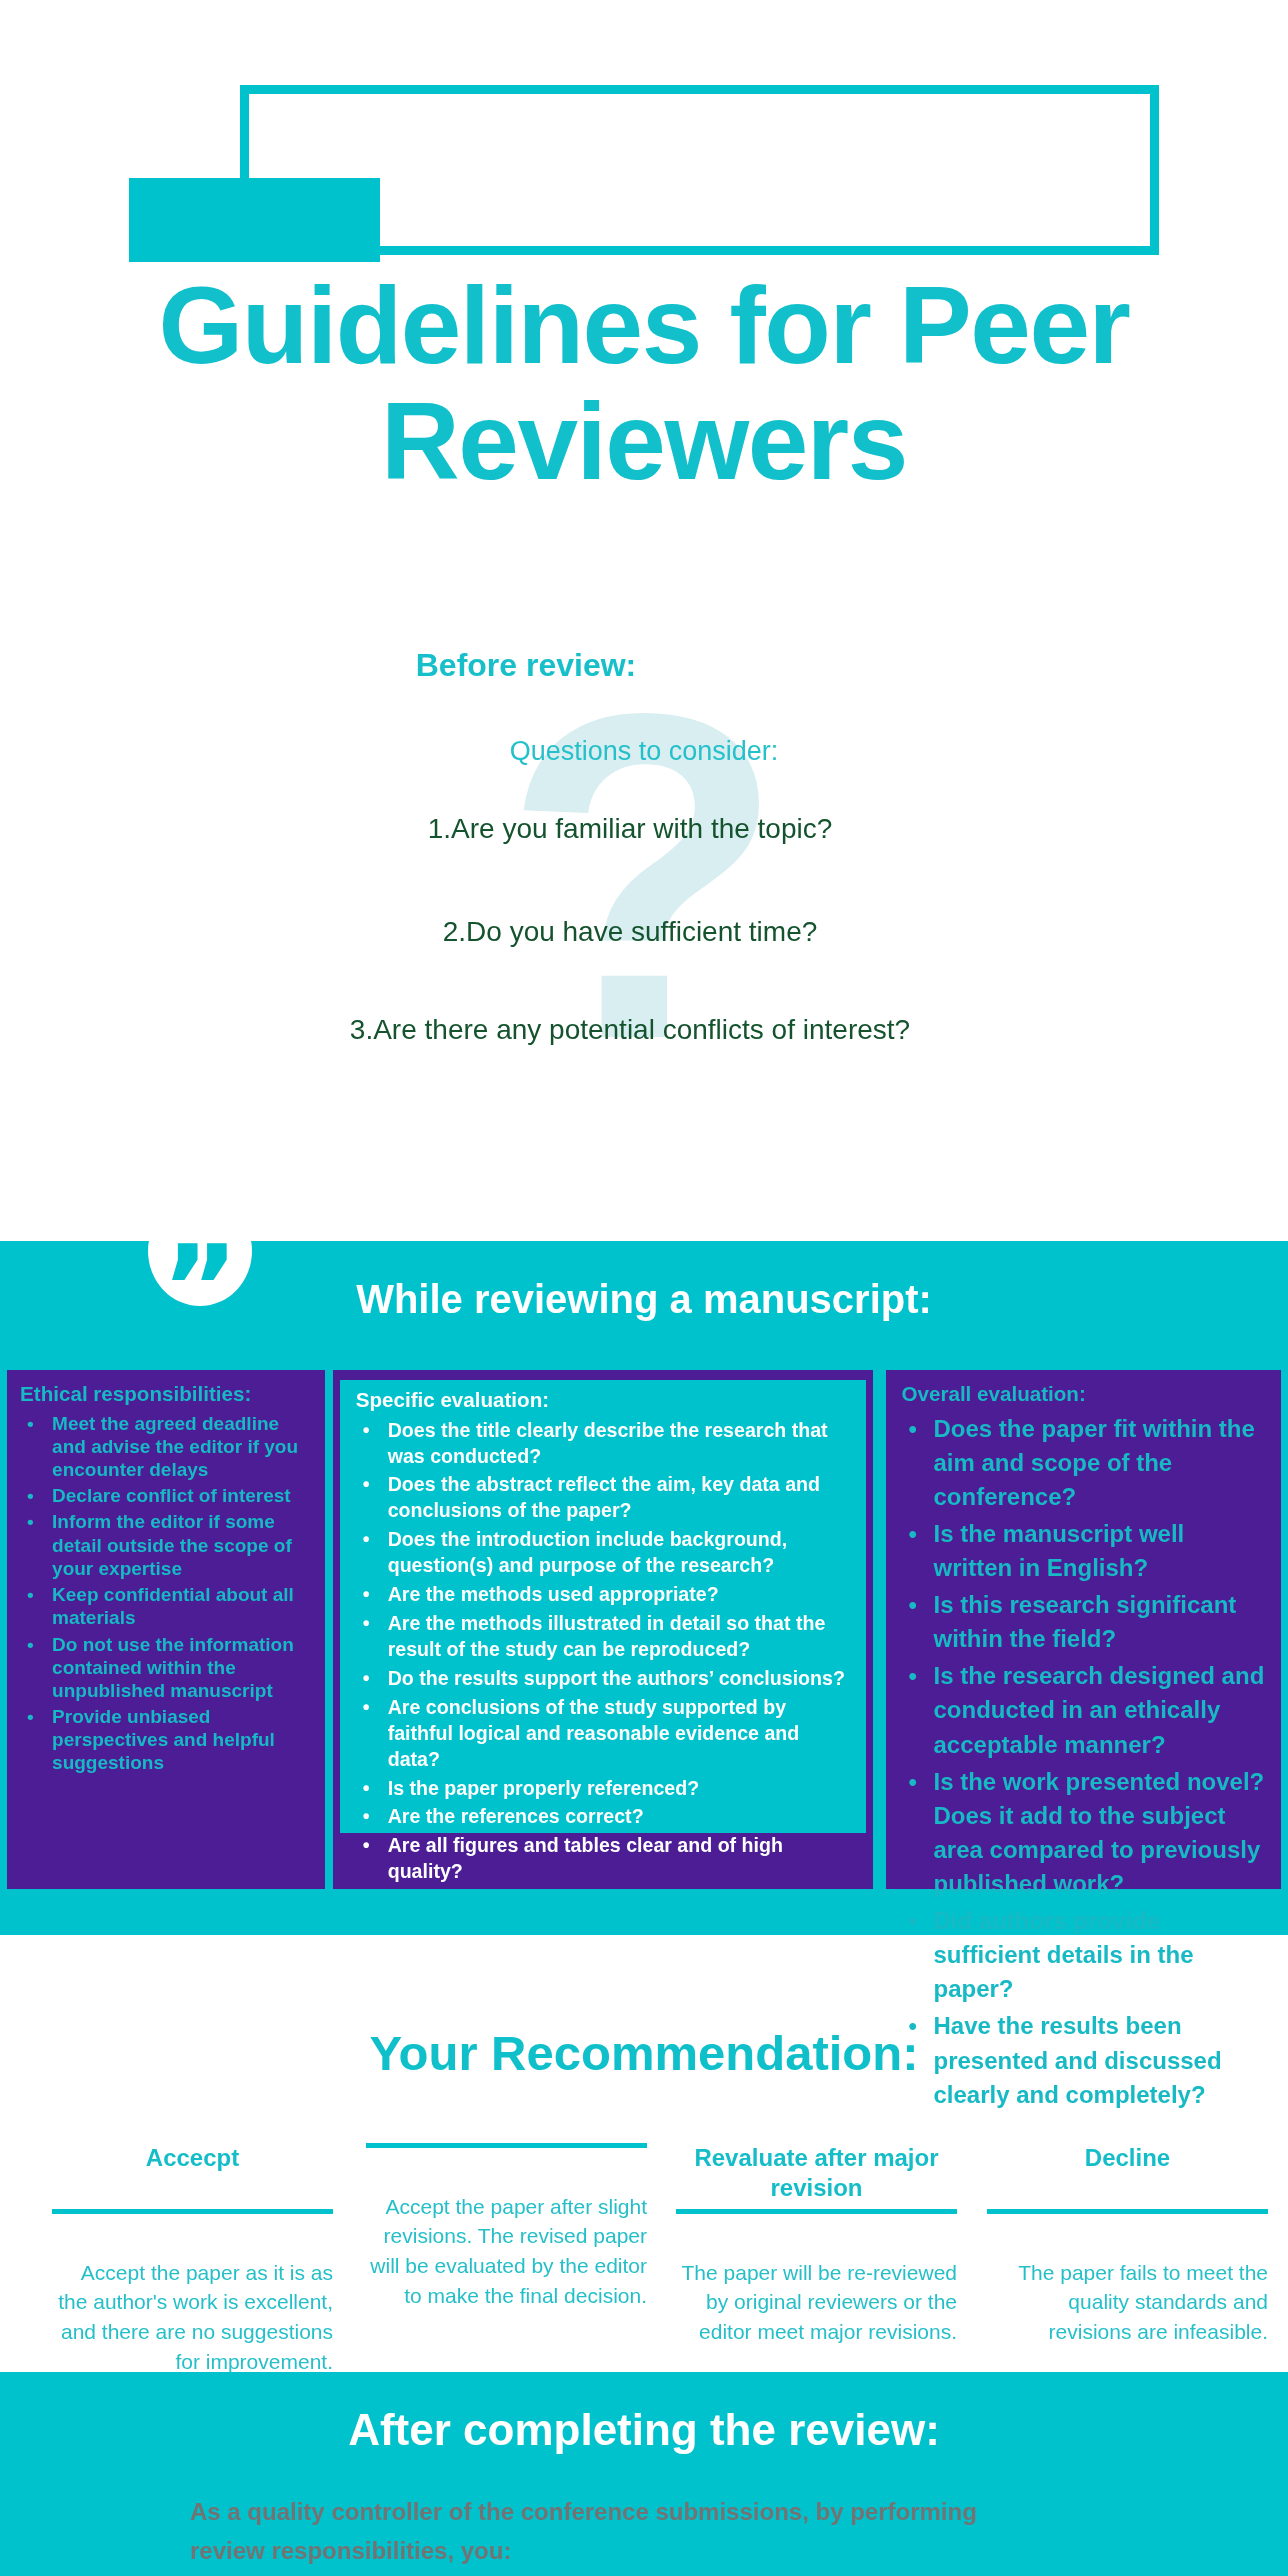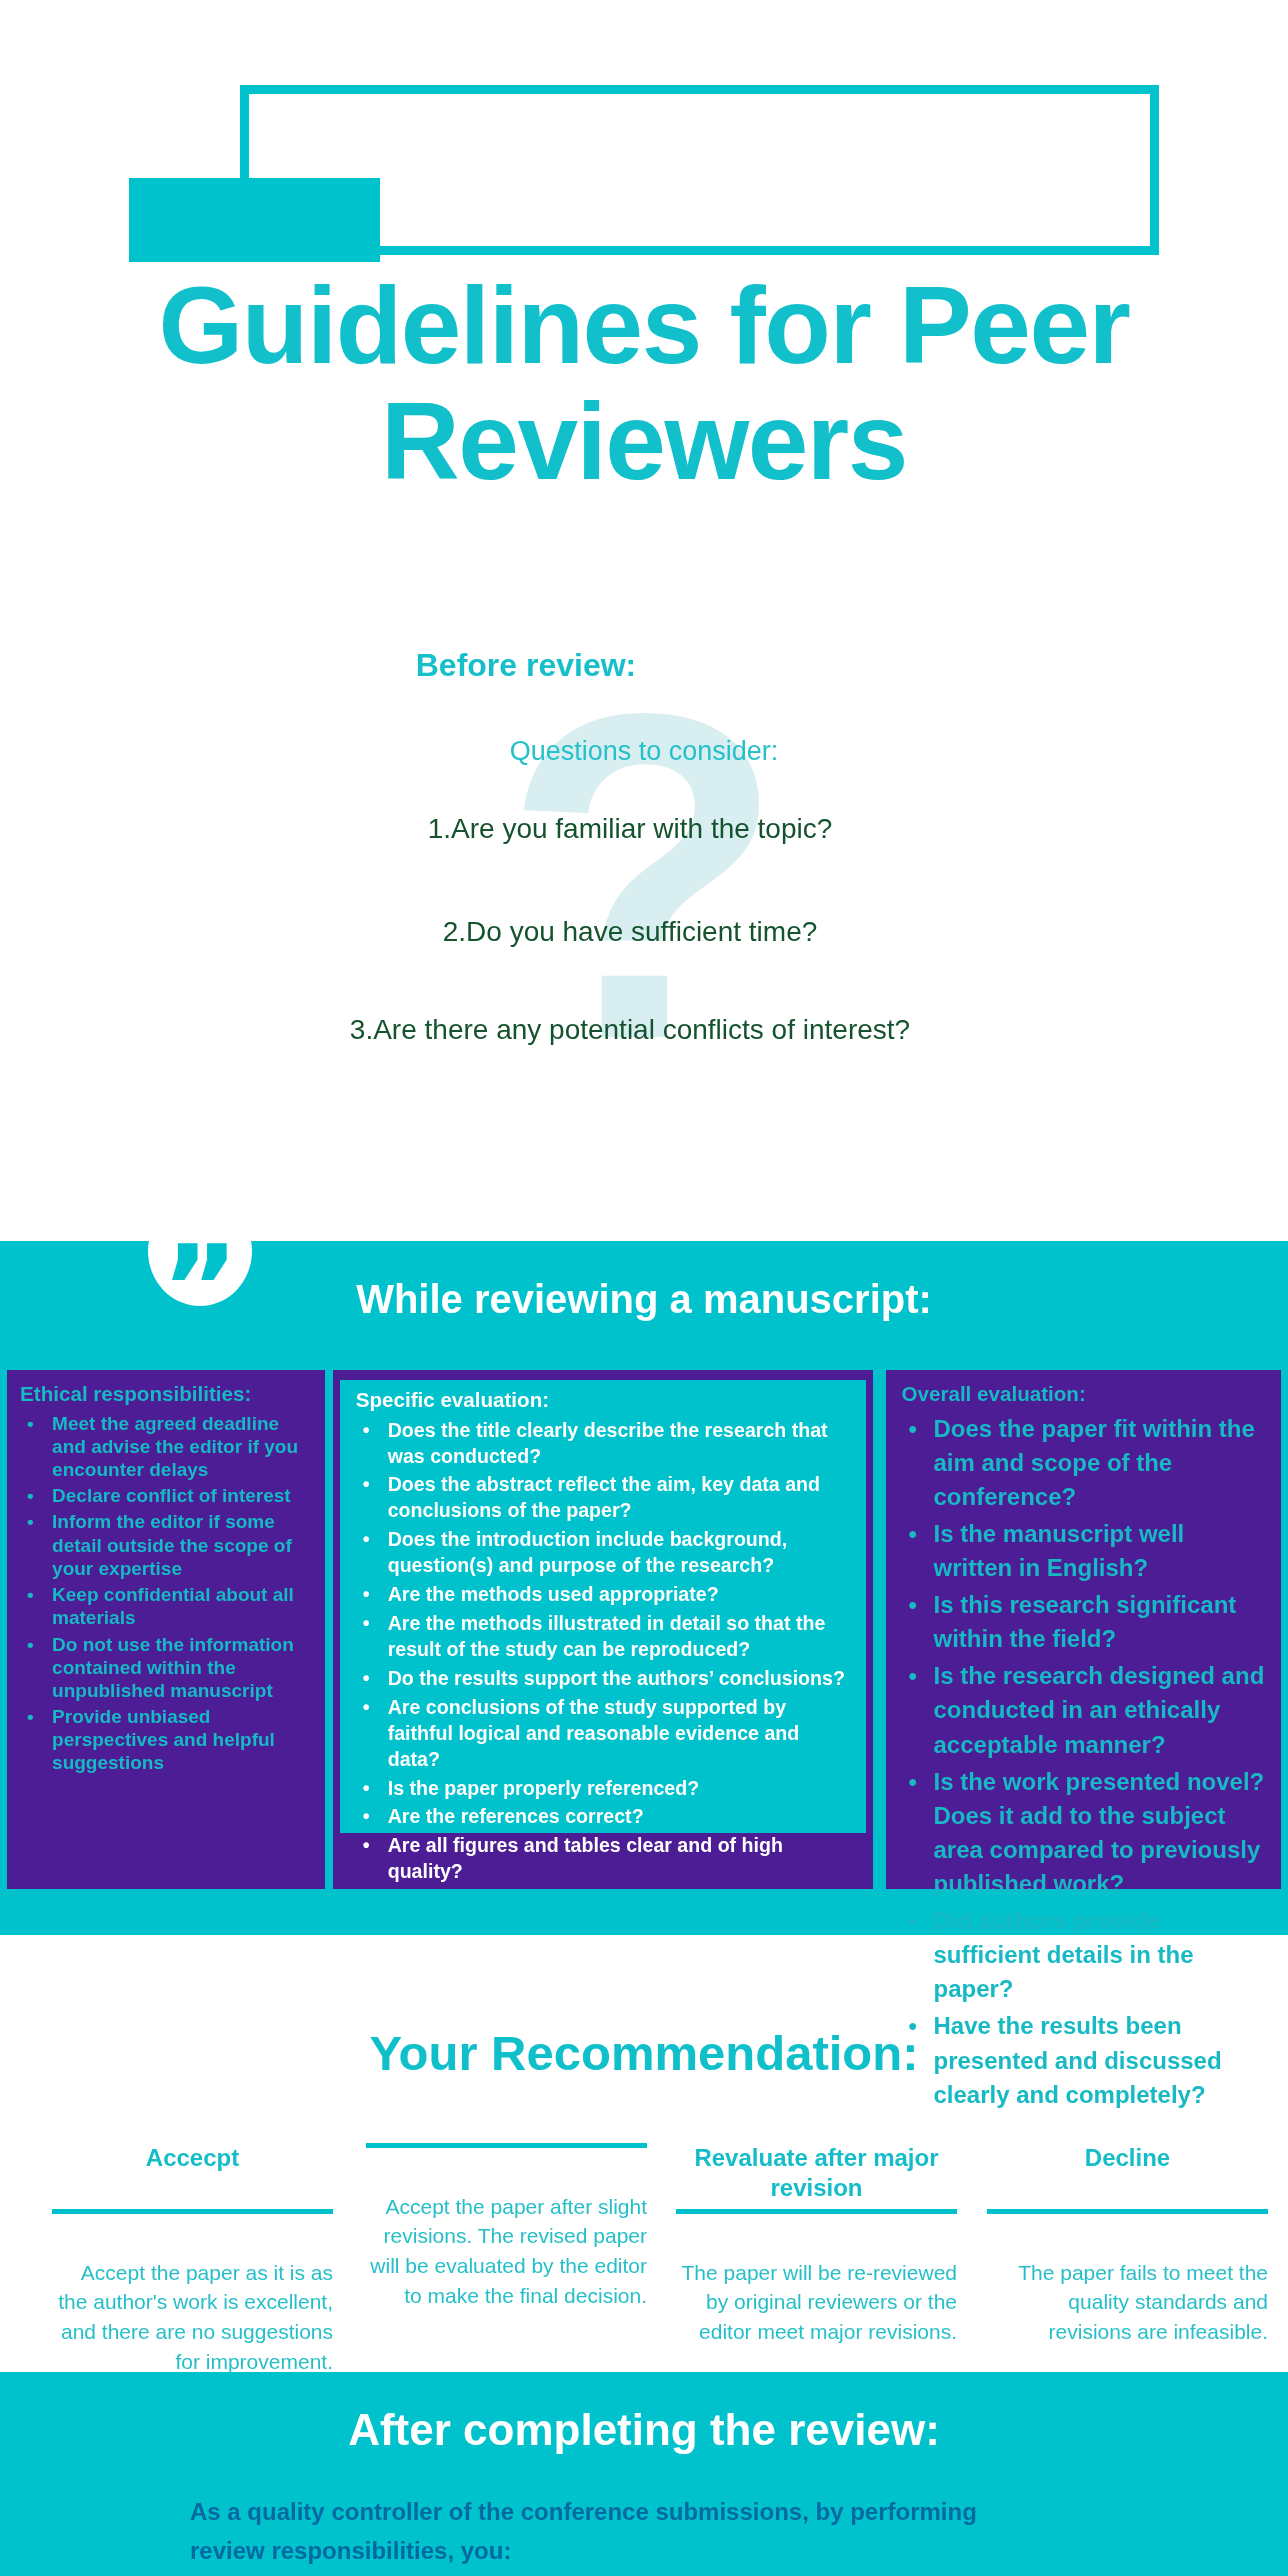--- a/index.html
+++ b/index.html
@@ -137,21 +137,21 @@
     width:1288px; height:533px;
     background:#00c2cd;
   }
   .after-title{
     position:absolute; left:0; top:2405px; width:1288px;
     text-align:center; color:#ffffff;
     font-size:44px; font-weight:700;
   }
   .after-para{
     position:absolute; left:190px; top:2493px; width:845px;
-    color:#0369a1; font-size:24px; font-weight:700; line-height:1.62;
+    color:#737373; font-size:24px; font-weight:700; line-height:1.62;
   }
 </style>
 </head>
 <body>
 
 <div class="page">
 
   <div class="frame-outline"></div>
   <div class="frame-solid"></div>
 

